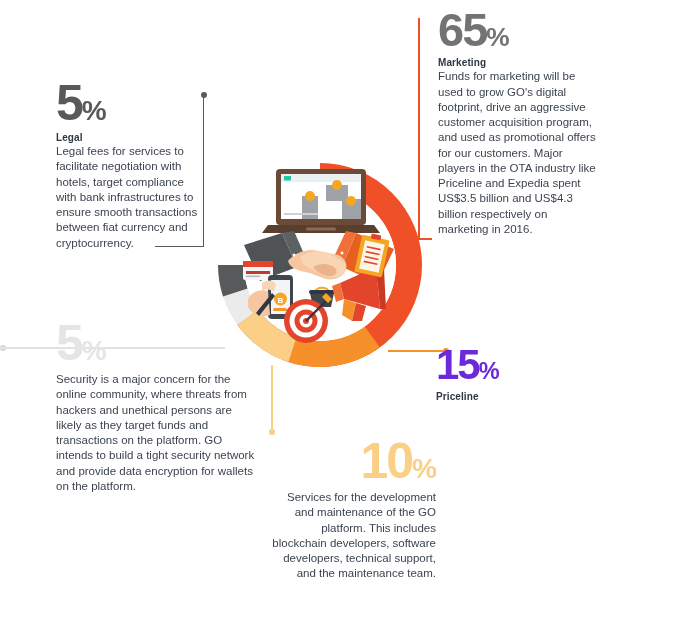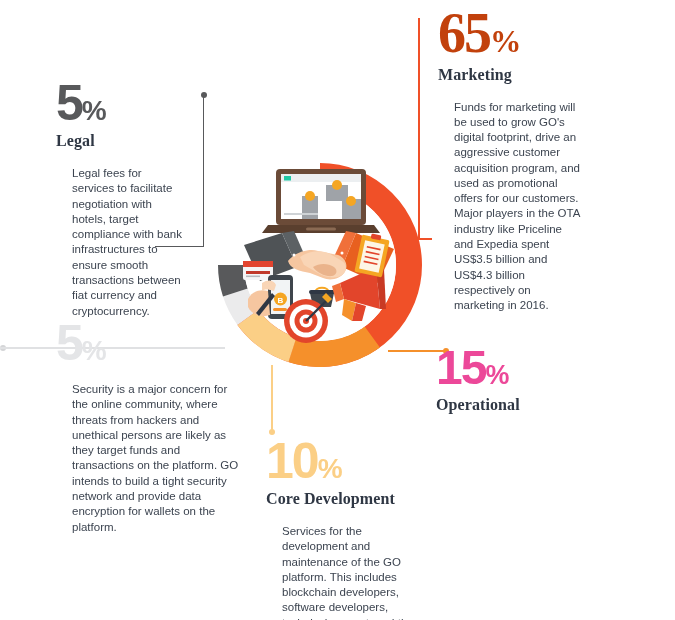--- a/index.html
+++ b/index.html
@@ -52,48 +52,47 @@
   .callout { position: absolute; }
   .pct {
     font-weight: bold;
     line-height: 0.92;
     letter-spacing: -2px;
     margin: 0 0 6px 0;
     white-space: nowrap;
   }
   .pct .sym { font-size: 0.56em; letter-spacing: -1px; }
   .callout h3 {
-    font-size: 16px;
+    font-size: 10px;
     font-weight: bold;
     margin: 0 0 1px 0;
     color: #2f3744;
     letter-spacing: 0.1px;
-    font-family: Liberation Serif, serif;
   }
   .callout p {
     font-size: 11.5px;
     line-height: 1.33;
-    margin: 16px;
+    margin: 0;
     color: #3c4450;
   }
 
   #callout-marketing { left: 438px; top: 8px; width: 160px; }
-  #callout-marketing .pct { font-size: 56px; color: #c2410c; font-family: Liberation Serif, serif; }
+  #callout-marketing .pct { font-size: 47px; color: #737373; }
 
   #callout-legal { left: 56px; top: 80px; width: 142px; }
   #callout-legal .pct { font-size: 50px; color: #58595b; }
 
   #callout-security { left: 56px; top: 320px; width: 200px; }
   #callout-security .pct { font-size: 50px; color: #e4e5e7; }
 
-  #callout-coredev { left: 266px; top: 438px; width: 170px; }
+  #callout-coredev { left: 266px; top: 438px; width: 170px; text-align: right; }
   #callout-coredev .pct { font-size: 50px; color: #fbcf86; }
 
   #callout-operations { left: 436px; top: 346px; width: 190px; }
-  #callout-operations .pct { font-size: 48px; color: #ec4899; }
+  #callout-operations .pct { font-size: 42px; color: #6d28d9; }
 
   
   #donut-chart {
     position: absolute;
     left: 218px;
     top: 163px;
     width: 204px;
     height: 204px;
   }
   #donut-chart svg { display: block; }
@@ -255,22 +254,21 @@
     <p>Legal fees for services to facilitate negotiation with hotels, target compliance with bank infrastructures to ensure smooth transactions between fiat currency and cryptocurrency.</p>
   </div>
 
   <div class="callout" id="callout-security">
     <div class="pct"><span>5</span><span class="sym">%</span></div>
     <p>Security is a major concern for the online community, where threats from hackers and unethical persons are likely as they target funds and transactions on the platform. GO intends to build a tight security network and provide data encryption for wallets on the platform.</p>
   </div>
 
   <div class="callout" id="callout-coredev">
     <div class="pct"><span>10</span><span class="sym">%</span></div>
-    <h3>Core Development</h3>
     <p>Services for the development and maintenance of the GO platform. This includes blockchain developers, software developers, technical support, and the maintenance team.</p>
   </div>
 
   <div class="callout" id="callout-operations">
     <div class="pct"><span>15</span><span class="sym">%</span></div>
-    <h3>Operational</h3>
+    <h3>Priceline</h3>
   </div>
 
 </div>
 
 </body></html>

